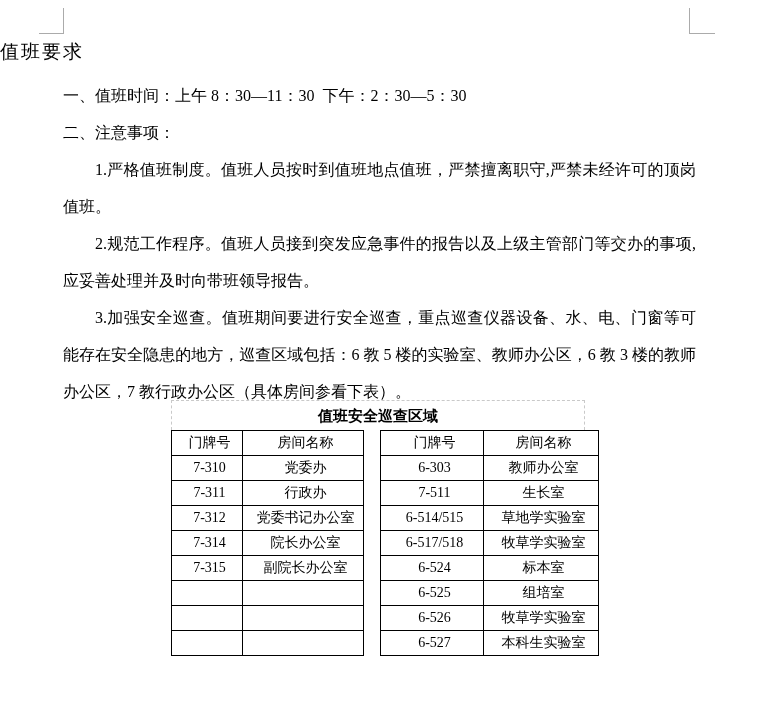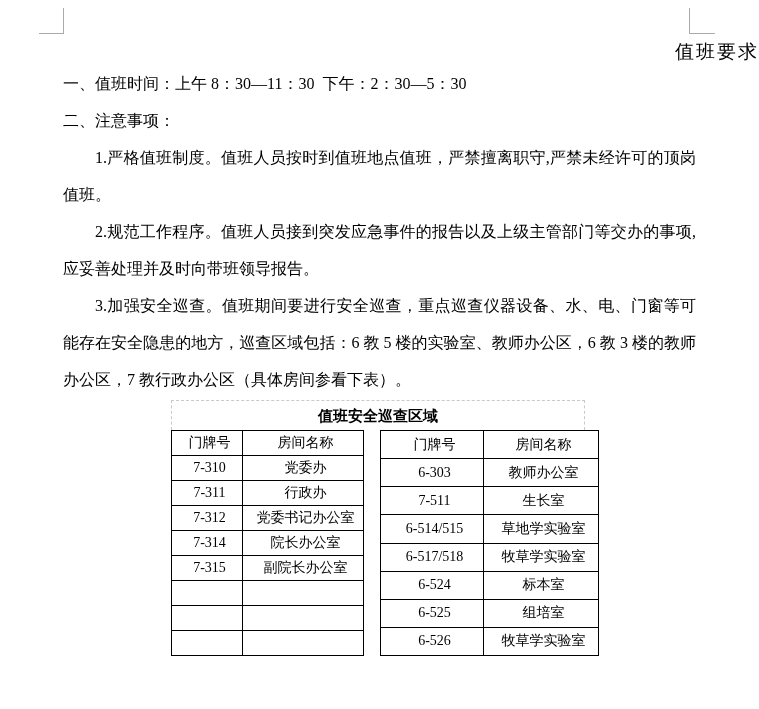--- a/index.html
+++ b/index.html
@@ -9,24 +9,24 @@
     font-family:"Liberation Serif","DejaVu Serif",serif;
   }
   
   .crop-left  { position:absolute; left:39px;  top:8px; width:24px; height:25px;
                 border-right:1px solid #ababab; border-bottom:1px solid #ababab; }
   .crop-right { position:absolute; left:689px; top:8px; width:25px; height:25px;
                 border-left:1px solid #ababab; border-bottom:1px solid #ababab; }
 
   .doc-title {
     position:absolute; top:39px; left:0; width:100%;
-    text-align:right; font-size:19px; letter-spacing:2px;
+    text-align:left; font-size:19px; letter-spacing:2px;
   }
 
-  .body-text { position:absolute; left:63px; top:65px; width:633px; }
+  .body-text { position:absolute; left:63px; top:77px; width:633px; }
   .body-text p {
     margin:0; font-size:16px; line-height:37px;
     text-align:justify; white-space:pre-wrap;
   }
   .body-text p.indent { text-indent:32px; }
 
   
   .canvas-box { position:absolute; left:171px; top:400px; width:414px; }
   .tbl-title {
     height:30px; line-height:30px; text-align:center;
@@ -138,19 +138,23 @@
             <td class="c2">标本室</td>
           </tr>
           <tr>
             <td class="c1">6-525</td>
             <td class="c2">组培室</td>
           </tr>
           <tr>
             <td class="c1">6-526</td>
             <td class="c2">牧草学实验室</td>
           </tr>
+          <tr>
+            <td class="c1">6-527</td>
+            <td class="c2">本科生实验室</td>
+          </tr>
         </tbody>
       </table>
 
     </div>
   </div>
 
 </div>
 
 </body></html>

